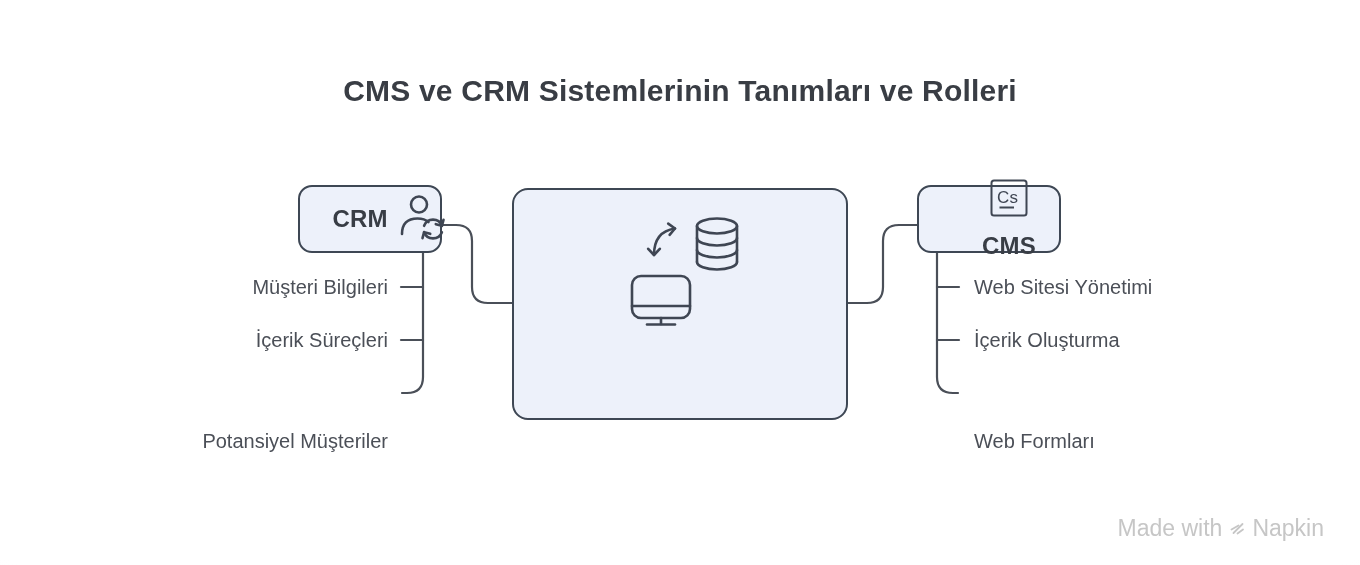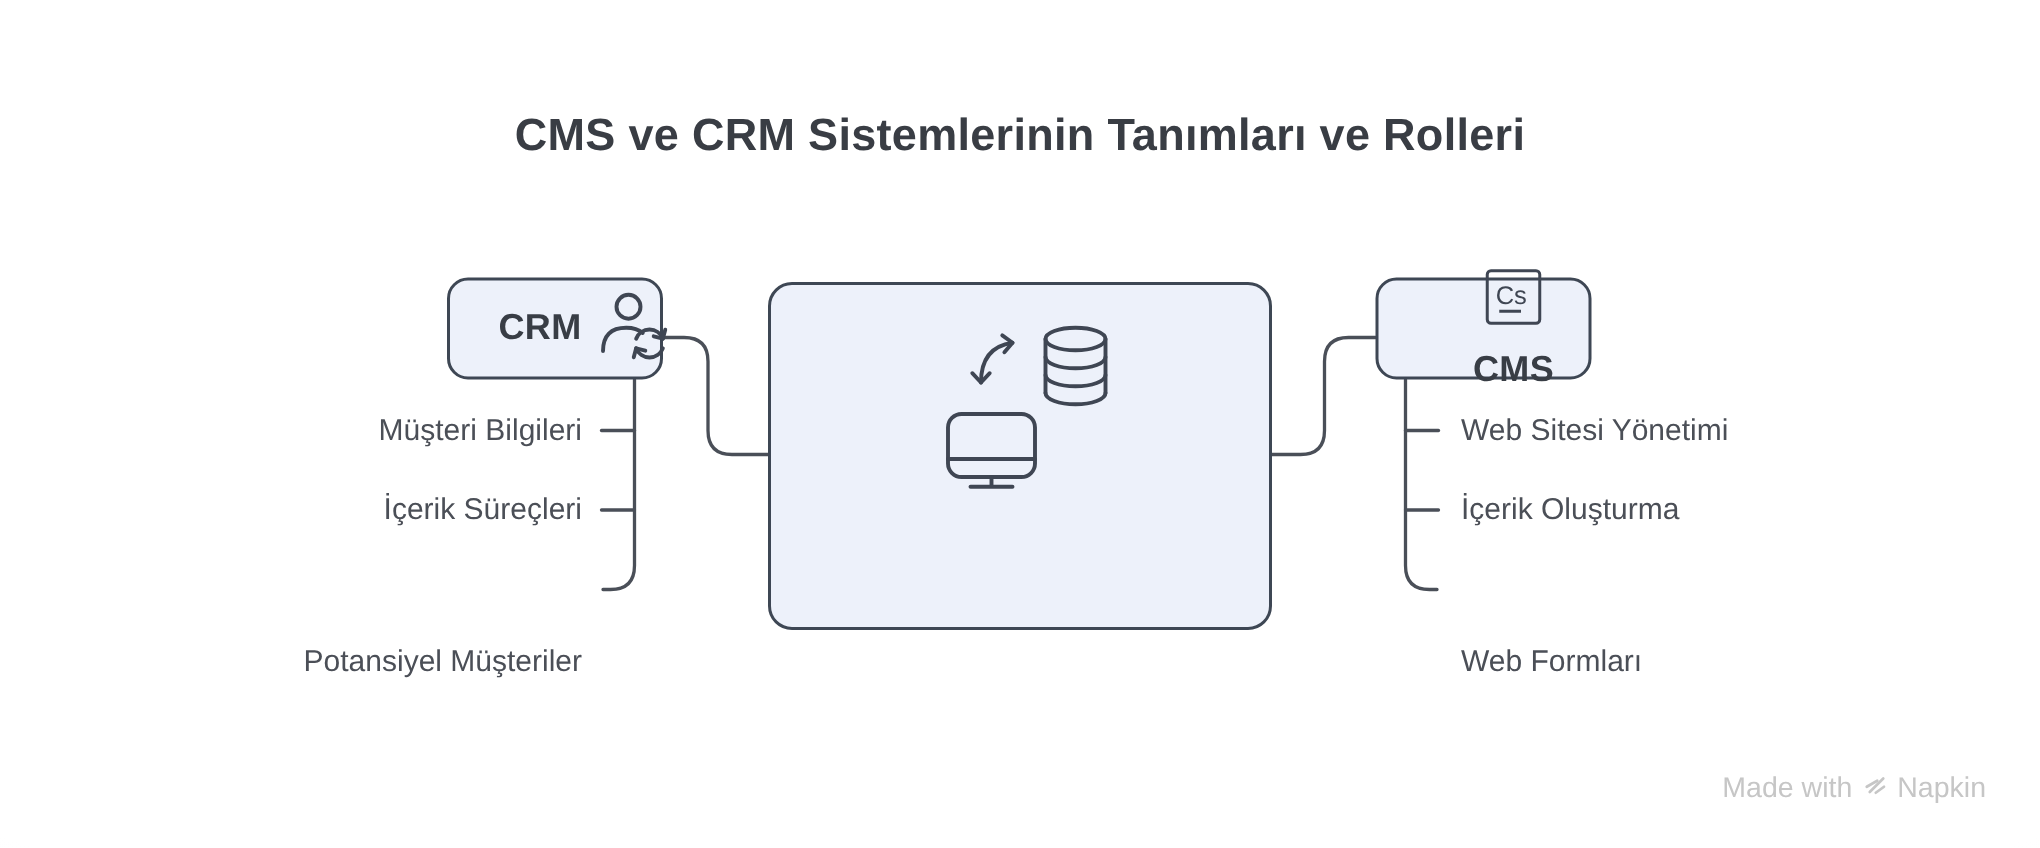--- a/index.html
+++ b/index.html
@@ -103,21 +103,21 @@
   .bitrix-name   { color: #2eb5f2; }
   .bitrix-number { color: #1b5ea6; }
   .bitrix-clock  { margin-left: 3px; margin-top: 4px; }
   .watermark {
     position: absolute;
     right: 36px;
     top: 515px;
     display: flex;
     align-items: flex-end;
     gap: 7px;
-    font-size: 19px;
+    font-size: 23px;
     color: #c6c6c6;
   }
   .icon-stroke { stroke: #3f4653; stroke-width: 2.6; fill: none; stroke-linecap: round; stroke-linejoin: round; }
 </style>
 </head>
 <body>
 
 <div class="canvas">
 
   <div class="title">CMS ve CRM Sistemlerinin Tanımları ve Rolleri</div>

